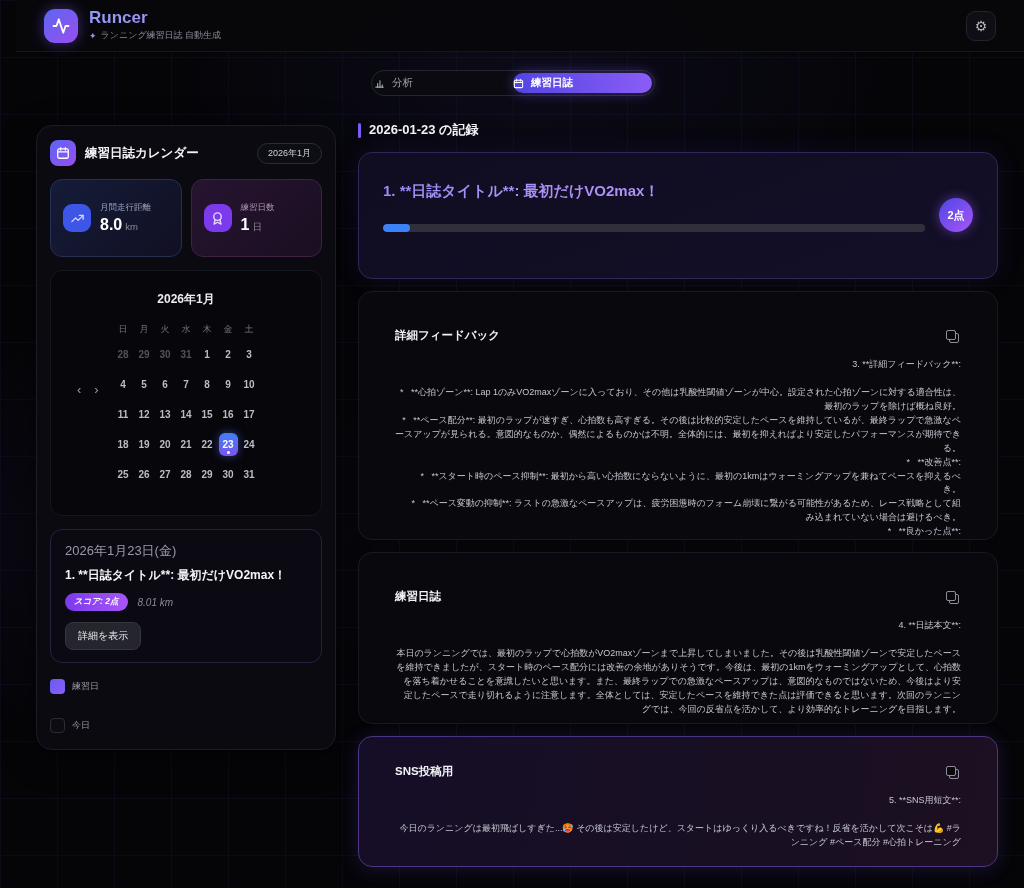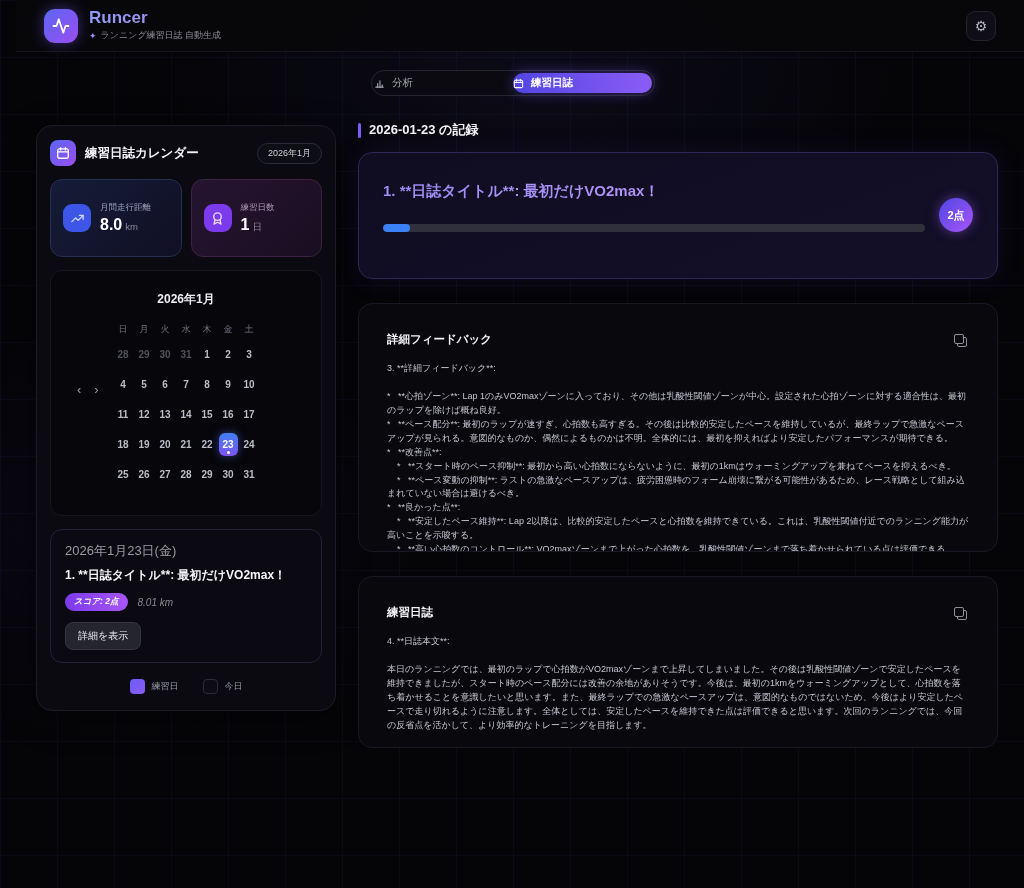--- a/index.html
+++ b/index.html
@@ -51,42 +51,42 @@
   .cal-day.muted{color:#52525c;}
   .cal-day.selected{background:linear-gradient(180deg,#3f7ff5,#7e53ef);color:#fff;box-shadow:0 0 10px rgba(96,110,245,.5);}
   .cal-day.selected::after{content:"";position:absolute;bottom:2px;left:50%;margin-left:-1.5px;width:3px;height:3px;border-radius:50%;background:#fff;}
   .entry-card{margin-top:13px;background:#0b0a12;border:1px solid #272040;border-radius:12px;padding:12px 14px;}
   .entry-date{font-size:13px;color:#9a9aa5;}
   .entry-title{font-size:12px;font-weight:bold;color:#f4f4f8;margin-top:7px;}
   .entry-meta{display:flex;align-items:center;gap:10px;margin-top:9px;font-style:italic;}
   .score-pill{font-size:8.5px;font-weight:bold;color:#fff;background:linear-gradient(90deg,#7c3aed,#a855f7);padding:3px 9px;border-radius:999px;}
   .entry-distance{font-size:10px;color:#8a8a96;}
   .details-btn{margin-top:11px;font-size:10px;color:#ececf2;background:#25252e;border:1px solid #36363f;border-radius:8px;padding:6px 12px;cursor:pointer;}
-  .legend{display:flex;justify-content:center;gap:24px;margin-top:16px;padding-bottom:3px;}
+  .legend{display:flex;justify-content:center;gap:24px;margin-top:16px;padding-bottom:3px;flex-direction:column;}
   .legend-item{display:flex;align-items:center;gap:7px;font-size:9px;color:#9a9aa5;}
   .swatch{width:15px;height:15px;border-radius:4px;}
   .swatch.training{background:linear-gradient(135deg,#6a5cf5,#8b5cf6);}
   .swatch.today{background:#0c0c12;border:1px solid #2c2c38;}
   
   .main{position:absolute;left:358px;top:70px;width:640px;}
   .tabs{margin-left:13px;width:284px;height:26px;display:flex;background:#0a0a10;border:1px solid #25252f;border-radius:999px;padding:2px;}
   .tab{flex:1;display:flex;align-items:center;gap:7px;font-size:10.5px;color:#a6a6b2;background:none;border:none;border-radius:999px;cursor:pointer;}
   .tab.active{background:linear-gradient(90deg,#5145e2,#8b5cf6);color:#fff;font-weight:bold;box-shadow:0 0 14px rgba(124,92,246,.45);}
   .section-heading{display:flex;align-items:center;gap:8px;margin-top:25px;}
   .section-bar{width:3px;height:15px;background:#7c5cf6;border-radius:2px;}
   .section-title{font-size:13px;font-weight:bold;color:#f2f2f6;}
   .score-card{margin-top:13px;height:127px;background:linear-gradient(160deg,#100d22,#130f27);border:1px solid #2e2757;border-radius:14px;padding:29px 24px 24px;box-shadow:0 0 24px rgba(60,40,140,.18);}
   .score-title{font-size:15px;font-weight:bold;background:linear-gradient(90deg,#9f8df8,#c79df5);-webkit-background-clip:text;background-clip:text;-webkit-text-fill-color:transparent;}
   .score-row{display:flex;align-items:center;gap:14px;margin-top:13px;}
   .score-left{flex:1;}
   .score-label{font-size:10px;font-weight:600;color:#c2c2cc;}
   .progress-track{margin-top:9px;height:8px;background:#30303c;border-radius:999px;overflow:hidden;}
   .progress-fill{height:100%;background:#3b82f6;border-radius:999px;width:0;}
   .score-badge{width:34px;height:34px;border-radius:50%;background:linear-gradient(135deg,#4f46e5,#a855f7);color:#fff;font-size:11px;font-weight:bold;display:flex;align-items:center;justify-content:center;margin-top:-16px;flex:none;box-shadow:0 0 12px rgba(150,90,245,.5);}
-  .text-card{margin-top:24px;background:#08080d;border:1px solid #191923;border-radius:14px;padding:28px;overflow:hidden;}
+  .text-card{margin-top:12px;background:#08080d;border:1px solid #191923;border-radius:14px;padding:36px;overflow:hidden;text-align:right;}
   .text-card.feedback{height:249px;}
   .text-card.diary{height:172px;}
   .text-card.sns{height:131px;background:linear-gradient(100deg,#150e27,#180f23 55%,#1c1021);border:1px solid #4c3585;padding-top:27px;box-shadow:0 2px 18px rgba(90,60,180,.25);}
   .card-head{display:flex;justify-content:space-between;align-items:flex-start;}
   .card-title{font-size:11.5px;font-weight:bold;color:#f2f2f6;}
   .copy-btn{background:none;border:none;padding:2px;cursor:pointer;}
   .copy-icon{display:block;position:relative;width:13px;height:13px;}
   .copy-icon::before{content:"";position:absolute;right:0;bottom:0;width:8px;height:8px;border:1.3px solid #8f8f9b;border-radius:2px;}
   .copy-icon::after{content:"";position:absolute;left:0;top:0;width:8px;height:8px;border:1.3px solid #8f8f9b;border-radius:2px;background:#08080d;}
   .card-body{margin-top:13px;font-size:9px;line-height:1.55;color:#c6c6d0;white-space:pre-wrap;word-break:break-all;}
@@ -293,13 +293,24 @@
       <div class="card-title">練習日誌</div>
       <button class="copy-btn">
           <span class="copy-icon"></span>
         </button>
     </div>
     <div class="card-body">4. **日誌本文**:
 
 本日のランニングでは、最初のラップで心拍数がVO2maxゾーンまで上昇してしまいました。その後は乳酸性閾値ゾーンで安定したペースを維持できましたが、スタート時のペース配分には改善の余地がありそうです。今後は、最初の1kmをウォーミングアップとして、心拍数を落ち着かせることを意識したいと思います。また、最終ラップでの急激なペースアップは、意図的なものではないため、今後はより安定したペースで走り切れるように注意します。全体としては、安定したペースを維持できた点は評価できると思います。次回のランニングでは、今回の反省点を活かして、より効率的なトレーニングを目指します。</div>
   </section>
 
+  <section class="text-card sns">
+    <div class="card-head">
+      <div class="card-title">SNS投稿用</div>
+      <button class="copy-btn">
+          <span class="copy-icon"></span>
+        </button>
+    </div>
+    <div class="card-body">5. **SNS用短文**:
+
+今日のランニングは最初飛ばしすぎた...🥵 その後は安定したけど、スタートはゆっくり入るべきですね！反省を活かして次こそは💪 #ランニング #ペース配分 #心拍トレーニング</div>
+  </section>
 </main>
 
 </body></html>

